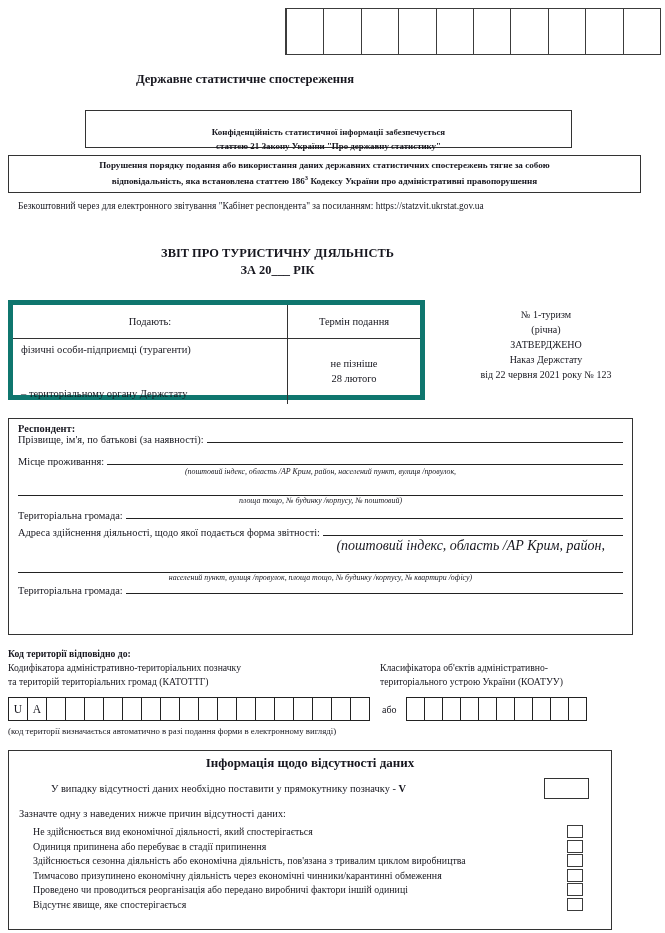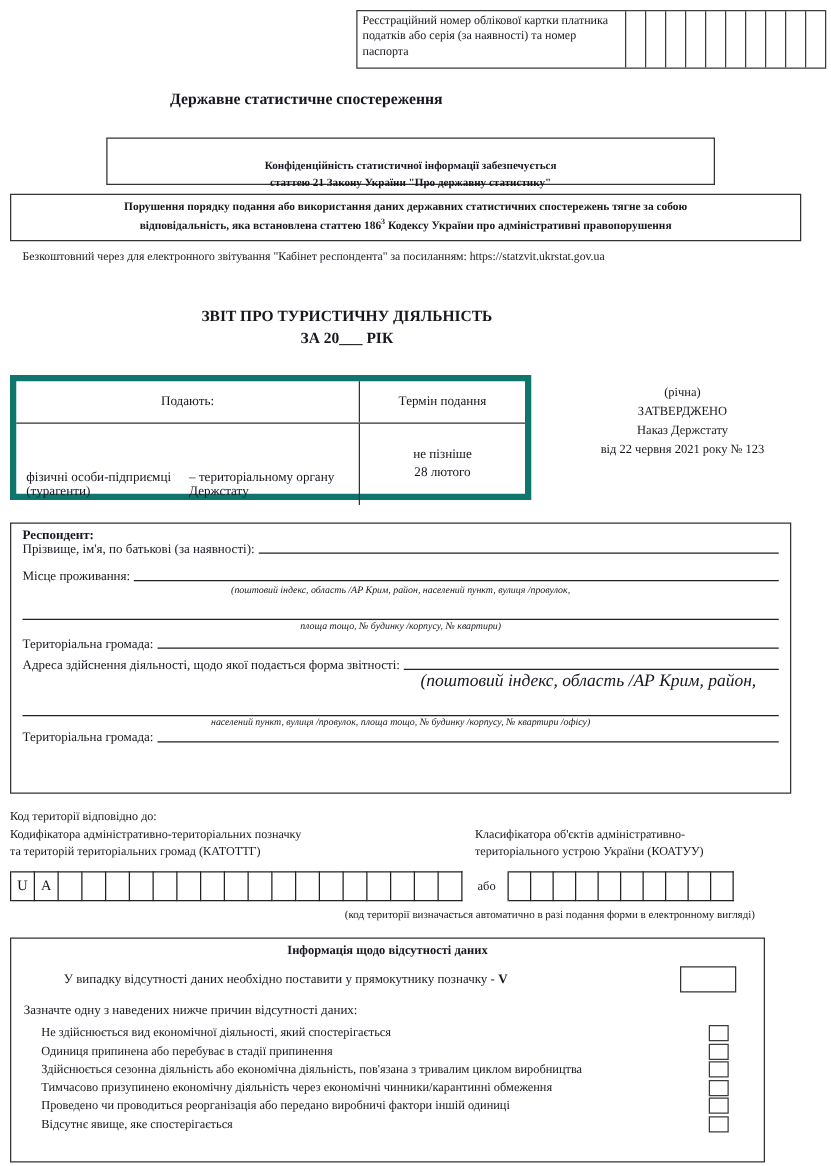--- a/index.html
+++ b/index.html
@@ -31,66 +31,65 @@
 
   .report-title { left:0; top:245px; width:555px; text-align:center; font-weight:bold;
                   font-size:12.4px; line-height:1.35; }
 
   
   .subm { left:8px; top:300px; width:417px; height:100px; border:5px solid #0f766e; font-size:10.5px; }
   .subm .hdr { display:flex; height:34px; border-bottom:1px solid #333; }
   .subm .c1 { width:275px; border-right:1px solid #333; display:flex; align-items:center; justify-content:center; }
   .subm .c2 { flex:1; display:flex; align-items:center; justify-content:center; }
   .subm .bod { display:flex; height:65px; }
-  .subm .bod .c1 { flex-direction:row; align-items:flex-end; justify-content:space-between; padding:5px 8px; }
+  .subm .bod .c1 { flex-direction:column; align-items:flex-start; justify-content:space-between; padding:5px 8px; }
   .subm .bod .c2 { flex-direction:column; line-height:1.35; }
 
   .approval { left:430px; top:307px; width:232px; text-align:center; font-size:10px; line-height:1.5; }
 
   
   .resp { left:8px; top:418px; width:625px; height:217px; border:1px solid #333;
           padding:4px 9px 0 9px; font-size:10.4px; }
   .row { display:flex; }
   .lbl-nw { white-space:nowrap; }
   .uline { flex:1; border-bottom:1px solid #222; margin:0 0 2px 3px; min-width:30px; }
   .hint { font-size:7.9px; font-style:italic; text-align:center; line-height:1.25; }
   .hint-right { font-size:14px; font-style:italic; text-align:right; padding-right:18px; line-height:1.2; }
   .full-line { border-bottom:1px solid #222; height:13px; }
   .resp .b { font-weight:bold; }
 
   
   .terr { left:8px; top:648px; width:652px; font-size:9.7px; }
-  .terr .ttl { font-weight:normal; margin-bottom:2px; }
+  .terr .ttl { font-weight:bold; margin-bottom:2px; }
   .terr .cols { display:flex; line-height:1.4; }
   .terr .colL { width:372px; }
   .terr .colR { width:270px; }
   .coderow { display:flex; align-items:center; margin-top:9px; }
   .codecells { display:flex; border-left:1px solid #222; height:24px; }
   .codecells .cell { border-left:none; border-right:1px solid #222; border-top:1px solid #222; border-bottom:1px solid #222;
                      width:19px; flex:none; font-size:11.5px; }
   .koatuu .cell { width:18px; }
   .orlbl { margin:0 9px 0 12px; font-size:10px; }
-  .terr .note { font-size:8.8px; text-align:right; width:596px; margin-top:5px; }
+  .terr .note { font-size:8.8px; text-align:left; width:596px; margin-top:5px; }
 
   
   .nodata { left:8px; top:750px; width:604px; height:180px; border:1px solid #333; padding:4px 0 0 0; font-size:10.4px; }
-  .nodata .ttl { text-align:center; font-weight:bold; font-size:10px; margin-bottom:7px; }
+  .nodata .ttl { text-align:center; font-weight:bold; font-size:13px; margin-bottom:7px; }
   .instr { display:flex; align-items:center; padding:0 0 0 10px; }
   .instr .txt { flex:1;margin-left:32px; }
   .bigbox { width:45px; height:21px; border:1.6px solid #333; margin-right:22px; }
   .reasons-label { padding:9px 0 6px 10px; }
   .reason { display:flex; align-items:center; margin-bottom:1.5px; }
   .reason .rtxt { flex:1; padding-left:24px; font-size:9.9px; }
   .reason .cb { width:16px; height:13px; border:1.5px solid #3c3c3c; margin-right:28px; flex:none; }
 </style>
 </head>
 <body>
 
 <div class="abs idbox">
-  <div class="lbl">Реєстраційний номер облікової картки платника податків або серія (за наявності) та номер паспорта</div>
   <div class="cells">
       <span class="cell"></span>
       <span class="cell"></span>
       <span class="cell"></span>
       <span class="cell"></span>
       <span class="cell"></span>
       <span class="cell"></span>
       <span class="cell"></span>
       <span class="cell"></span>
       <span class="cell"></span>
@@ -128,41 +127,42 @@
       <div>– територіальному органу Держстату</div>
     </div>
     <div class="c2">
       <div>не пізніше</div>
       <div>28 лютого</div>
     </div>
   </div>
 </div>
 
 <div class="abs approval">
+  <div>№ 1-туризм</div>
   <div>(річна)</div>
   <div>ЗАТВЕРДЖЕНО</div>
   <div>Наказ Держстату</div>
   <div>від 22 червня 2021 року № 123</div>
 </div>
 
 <div class="abs resp">
   <div class="b">Респондент:</div>
   <div class="row">
     <span class="lbl-nw">Прізвище, ім'я, по батькові (за наявності):</span>
     <span class="uline"></span>
   </div>
   <div style="height:11px"></div>
   <div class="row">
     <span class="lbl-nw">Місце проживання:</span>
     <span class="uline"></span>
   </div>
   <div class="hint">(поштовий індекс, область /АР Крим, район, населений пункт, вулиця /провулок,</div>
   <div style="height:6px"></div>
   <div class="full-line"></div>
-  <div class="hint">площа тощо, № будинку /корпусу, № квартири)</div>
+  <div class="hint">площа тощо, № будинку /корпусу, № поштовий)</div>
   <div style="height:4px"></div>
   <div class="row">
     <span class="lbl-nw">Територіальна громада:</span>
     <span class="uline"></span>
   </div>
   <div style="height:6px"></div>
   <div class="row">
     <span class="lbl-nw">Адреса здійснення діяльності, щодо якої подається форма звітності:</span>
     <span class="uline"></span>
   </div>

